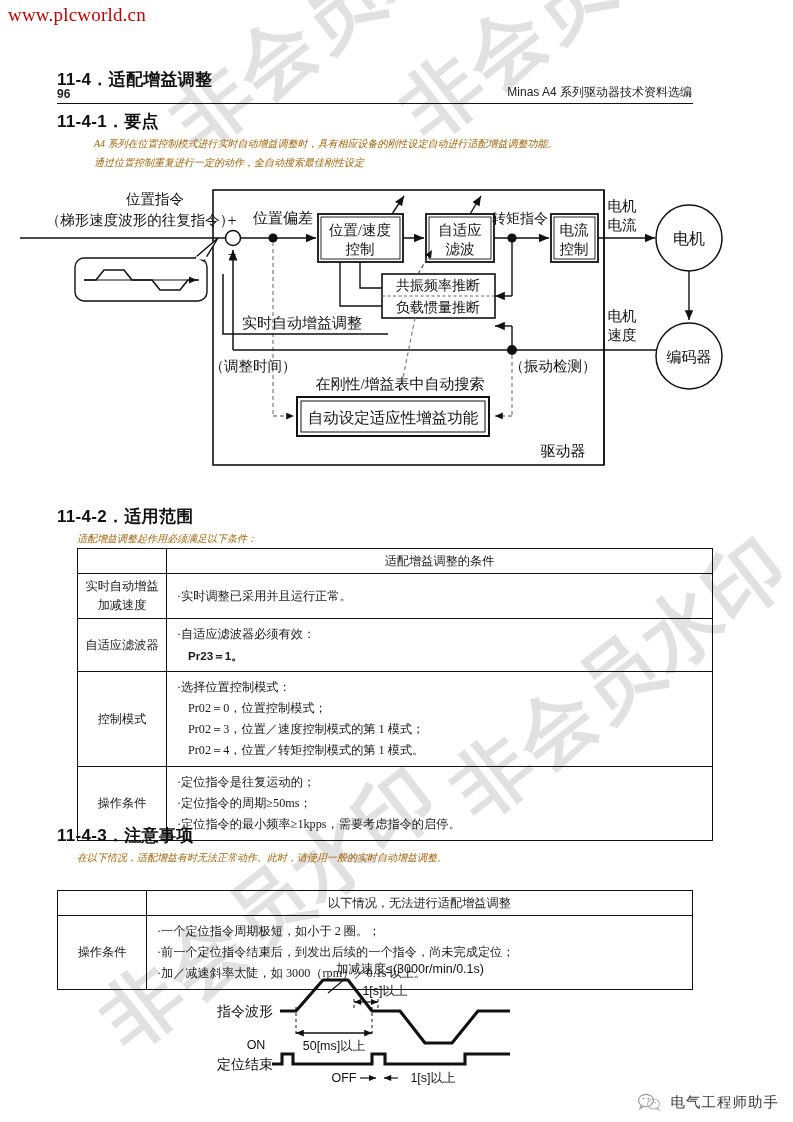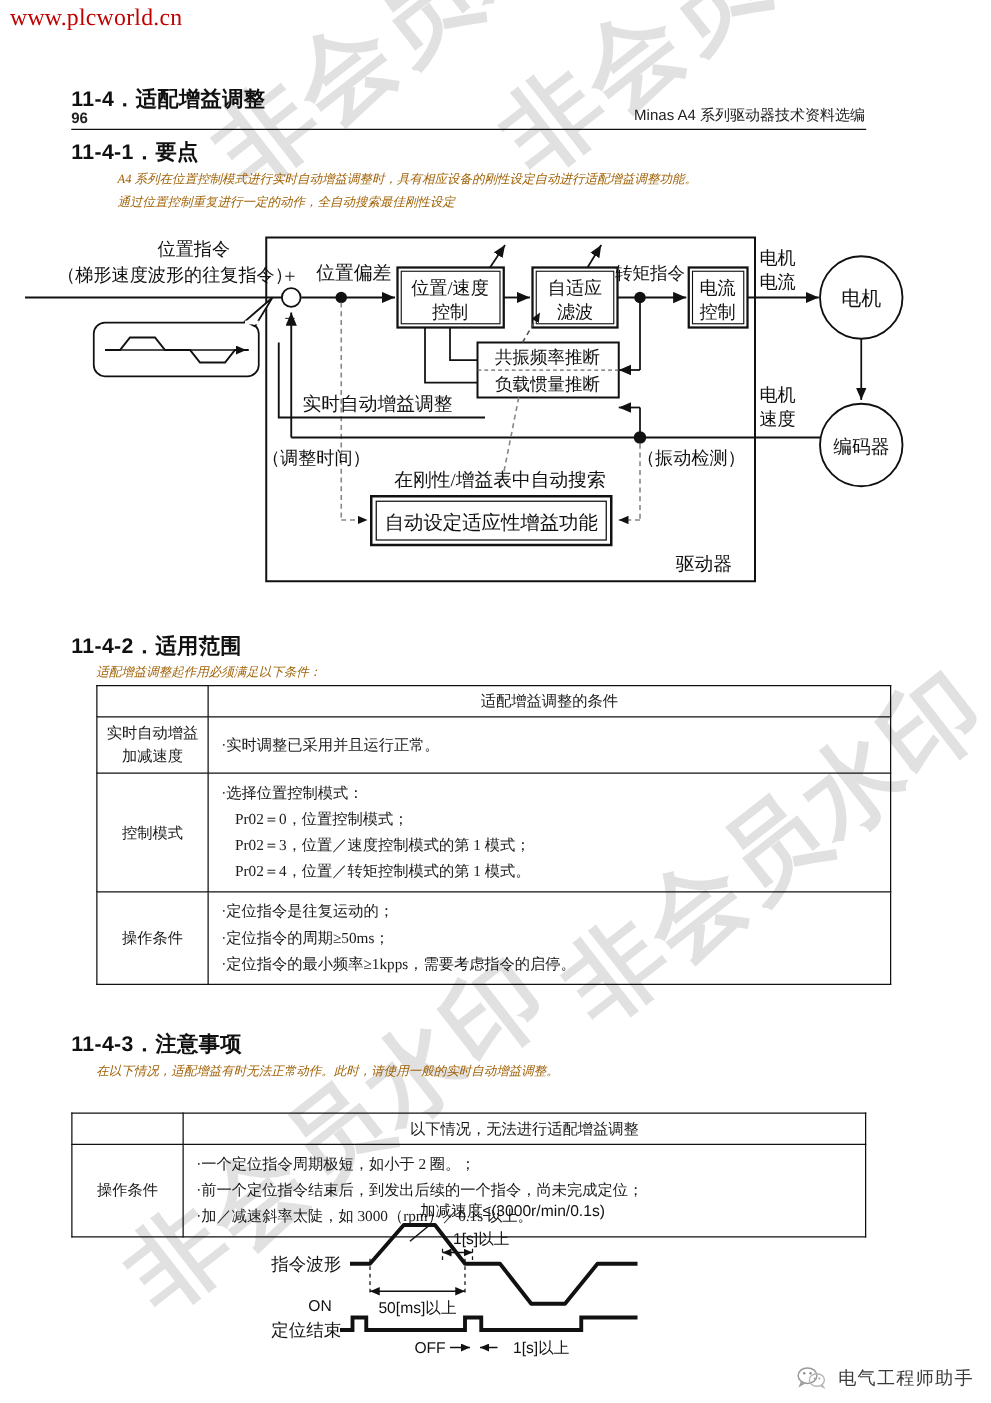--- a/index.html
+++ b/index.html
@@ -323,20 +323,29 @@
       <td class="blank"></td>
       <td class="head">适配增益调整的条件</td>
     </tr>
     <tr>
       <td class="label">
         <div>实时自动增益</div>
         <div>加减速度</div>
       </td>
       <td class="body">
         <div class="bullet-line">·实时调整已采用并且运行正常。</div>
+      </td>
+    </tr>
+    <tr>
+      <td class="label">
+        <div>自适应滤波器</div>
+      </td>
+      <td class="body">
+        <div class="bullet-line">·自适应滤波器必须有效：</div>
+        <div class="bullet-line sans-in" style="padding-left:11px;">Pr23＝1。</div>
       </td>
     </tr>
     <tr>
       <td class="label">
         <div>控制模式</div>
       </td>
       <td class="body">
         <div class="bullet-line">·选择位置控制模式：</div>
         <div class="bullet-line" style="padding-left:11px;">Pr02＝0，位置控制模式；</div>
         <div class="bullet-line" style="padding-left:11px;">Pr02＝3，位置／速度控制模式的第 1 模式；</div>

